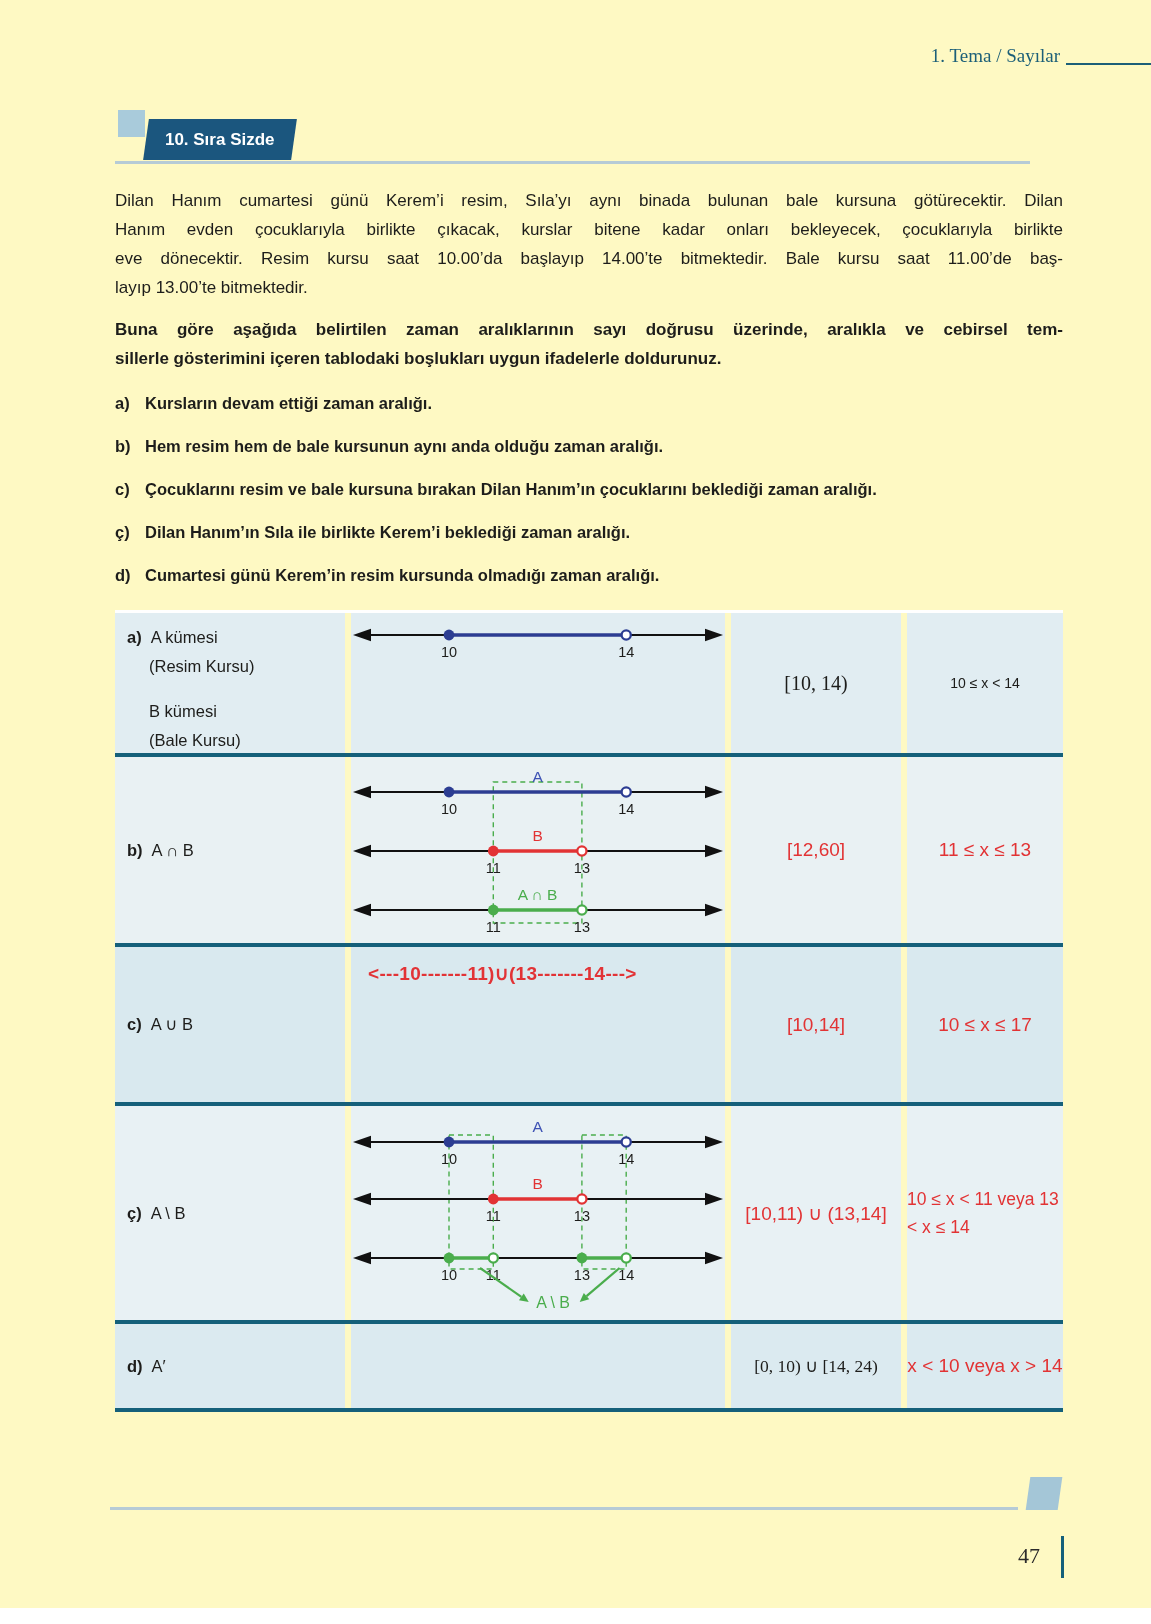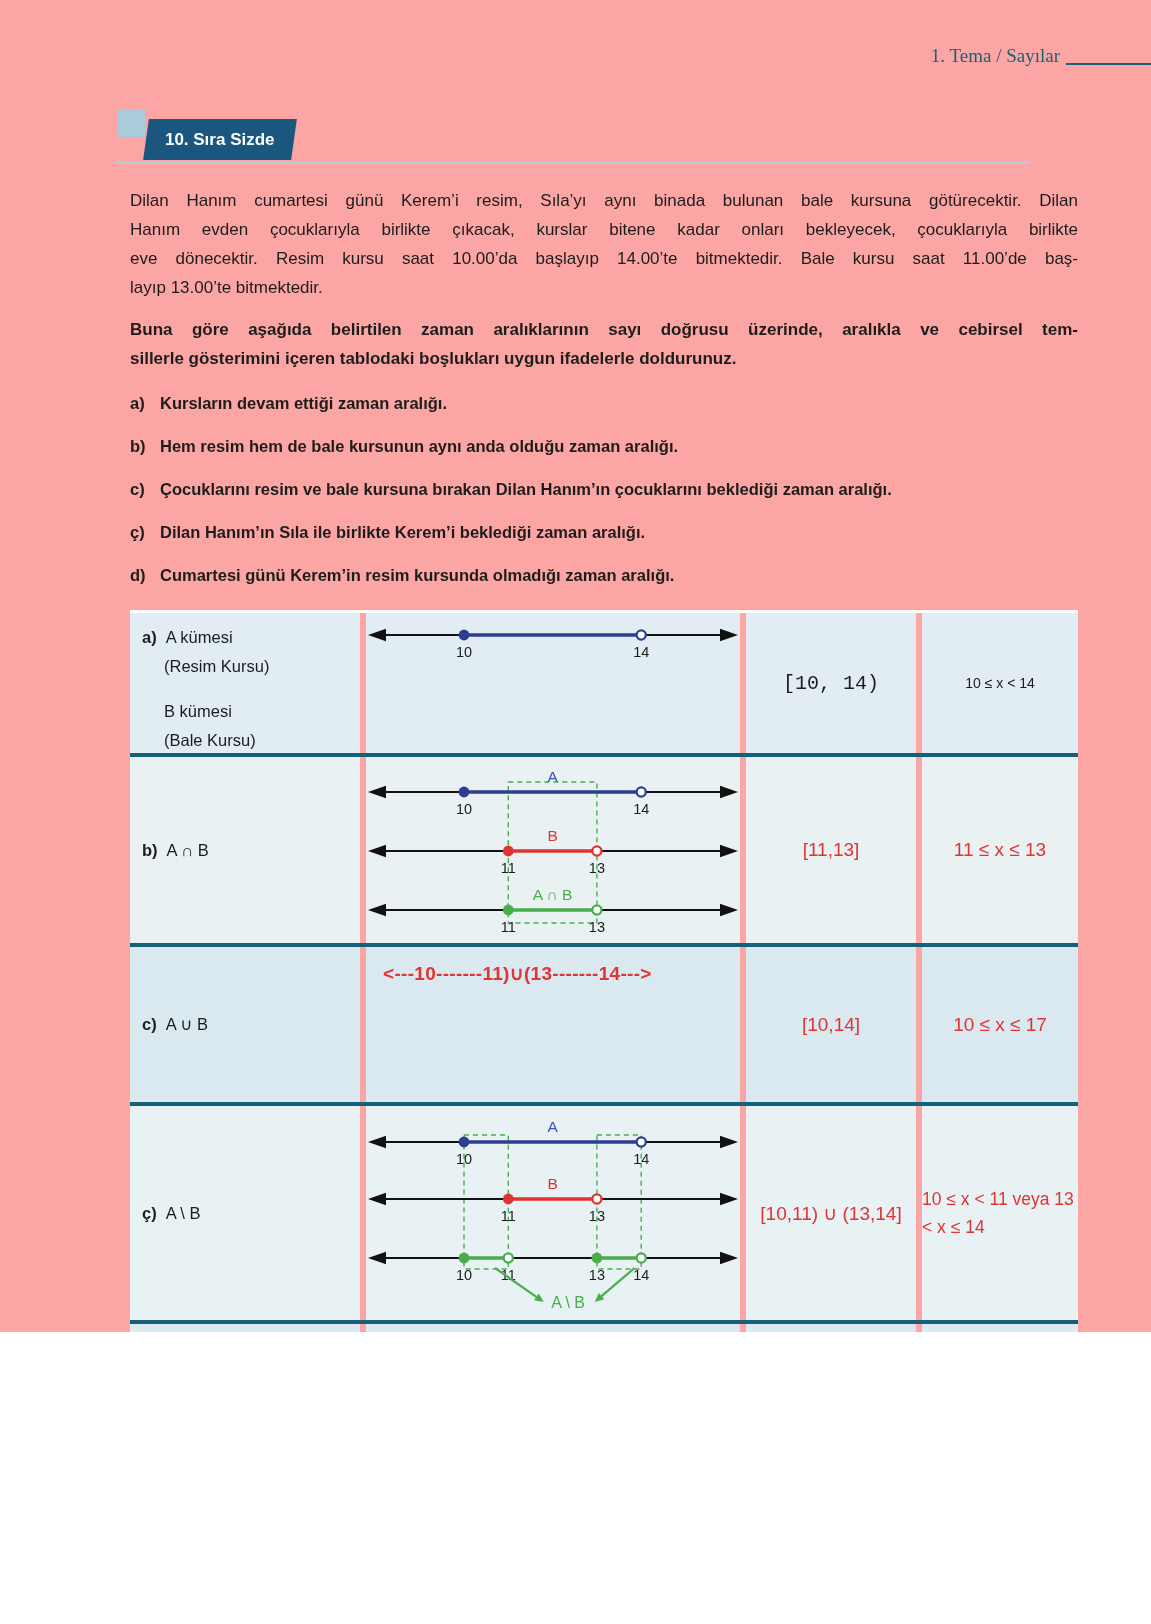--- a/index.html
+++ b/index.html
@@ -1,31 +1,31 @@
 <!DOCTYPE html>
 <html><head>
 <meta charset="utf-8">
 <style>
   html,body{margin:0;padding:0;background:#fff;}
-  .page{position:relative;width:1151px;height:1332px;background:#fca5a5;
+  .page{position:relative;width:1151px;height:1608px;background:#fef9c3;
         font-family:"Liberation Sans",sans-serif;color:#1d1d1b;overflow:hidden;}
 
   
   .tema{position:absolute;top:45px;left:0;width:1060px;text-align:right;
         font-family:"Liberation Serif",serif;font-size:19px;color:#1c5f78;}
   .tema-line{position:absolute;top:63px;left:1066px;width:85px;height:2px;background:#1c5f78;}
 
   
   .badge-sq{position:absolute;left:118px;top:110px;width:27px;height:27px;background:#a9cbdb;}
   .badge{position:absolute;left:146px;top:119px;width:148px;height:41px;background:#1b567e;
          transform:skewX(-8deg);display:flex;align-items:center;justify-content:center;}
   .badge span{transform:skewX(8deg);color:#fff;font-weight:bold;font-size:17px;white-space:nowrap;}
   .rule{position:absolute;left:115px;top:161px;width:915px;height:3px;background:#b6cbd6;}
 
-  .content{position:absolute;left:130px;top:186px;width:948px;}
+  .content{position:absolute;left:115px;top:186px;width:948px;}
   .pline{font-size:17px;line-height:29px;}
   .just{text-align:justify;text-align-last:justify;}
   .boldp{font-weight:bold;}
   #bold-para{margin-top:13px;}
   #items{margin-top:17px;}
   .item{display:flex;margin-bottom:16px;font-weight:bold;font-size:16.5px;line-height:27px;}
   .item .ilabel{width:30px;flex:0 0 30px;}
 
   
   #table{margin-top:21px;}
@@ -41,21 +41,21 @@
   .row-d .cell{background:#dbeaf0;}
   .h-a .cell{height:140px;} .h-b .cell{height:186px;} .h-c .cell{height:155px;}
   .h-ç .cell{height:214px;} .h-d .cell{height:84px;}
   .c1{font-size:16.5px;}
   .c1.center{display:flex;align-items:center;padding-left:12px;box-sizing:border-box;}
   .c1 .blab{font-weight:bold;margin-right:9px;}
   .c1a{padding:10px 0 0 12px;box-sizing:border-box;line-height:29px;}
   .c1a .ind{padding-left:22px;}
   .c1a .sp{height:16px;}
   .c3,.c4{display:flex;align-items:center;justify-content:center;text-align:center;}
-  .mathblack{font-family:Liberation Mono, monospace;font-size:20px;color:#1d1d1b;}
+  .mathblack{font-family:Liberation Serif, serif;font-size:20px;color:#1d1d1b;}
   .mathblack.small{font-size:17.5px;}
   .red{color:#e23334;font-size:19px;font-weight:500;}
   .alg-black{font-size:14px;color:#1d1d1b;}
   .hand{color:#e23336;font-weight:600;font-size:19px;padding:15px 17px 0 17px;letter-spacing:.3px;}
   .alg-wrap{width:205px;text-align:left;font-size:17.5px;line-height:28px;}
 
   
   .foot-line{position:absolute;left:110px;top:1507px;width:908px;height:3px;background:#b6cbd6;}
   .foot-par{position:absolute;left:1028px;top:1477px;width:32px;height:33px;background:#a4c6d7;transform:skewX(-8deg);}
   .pagenum{position:absolute;left:1018px;top:1543px;font-family:"Liberation Serif",serif;font-size:22px;color:#2b2b2b;}
@@ -167,21 +167,21 @@
                 <polygon points="2,153 20,146.8 20,159.2" fill="#111"></polygon>
                 <polygon points="372,153 354,146.8 354,159.2" fill="#111"></polygon>
                 <line x1="142.3" y1="153" x2="230.89999999999998" y2="153" stroke="#4aad4c" stroke-width="3.6"></line>
                 <circle cx="142.3" cy="153" r="5.4" fill="#4aad4c"></circle>
                 <circle cx="230.89999999999998" cy="153" r="4.6" fill="#fff" stroke="#4aad4c" stroke-width="2.3"></circle>
                 <text x="142.3" y="175" text-anchor="middle" font-size="14.5" font-family="&quot;Liberation Sans&quot;,sans-serif" fill="#1d1d1b">11</text>
                 <text x="230.89999999999998" y="175" text-anchor="middle" font-size="14.5" font-family="&quot;Liberation Sans&quot;,sans-serif" fill="#1d1d1b">13</text>
                 <text x="186.6" y="143" text-anchor="middle" font-size="15.5" font-family="&quot;Liberation Sans&quot;,sans-serif" fill="#4aad4c">A ∩ B</text>
               </svg></div>
             <div class="cell c3">
-              <span class="red">[11,13]</span>
+              <span class="red">[12,60]</span>
             </div>
             <div class="cell c4">
               <span class="red">11 ≤ x ≤ 13</span>
             </div>
           </div>
           <div class="sep"></div>
           <div class="trow row-c h-c">
             <div class="cell c1 center">
               <span class="blab">c)</span>
               <span>A ∪ B</span>

